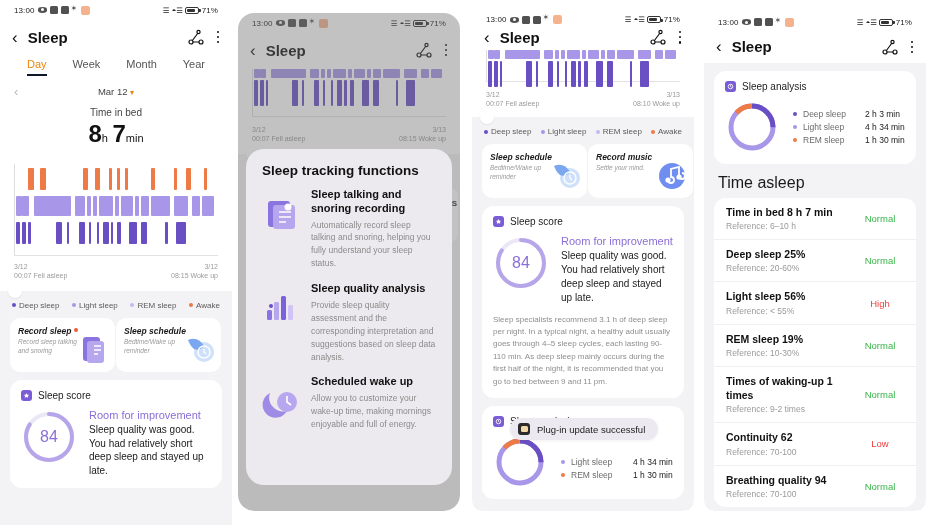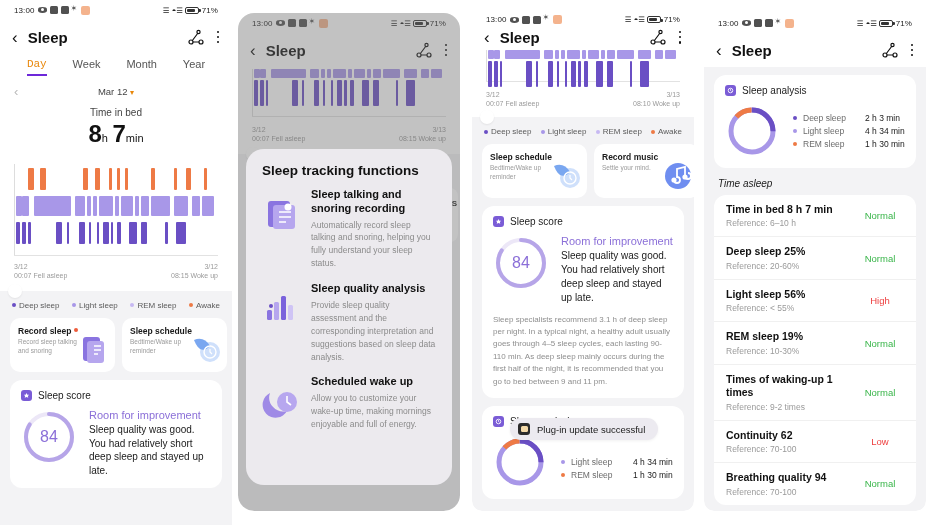--- a/index.html
+++ b/index.html
@@ -69,21 +69,21 @@
   .back { font-size:17px; color:#111; line-height:1; cursor:pointer; font-weight:300;}
   .apptitle { font-size:15px; font-weight:bold; color:#111; flex:1; }
   .hdr-icons { display:flex; align-items:center; gap:12px; }
   .ico-share { width:16px; height:16px; }
   .ico-more { width:4px; height:16px; display:flex; flex-direction:column; justify-content:center; align-items:center; gap:2.5px;}
   .ico-more i { width:2.6px;height:2.6px;border-radius:50%;background:#111;display:block;}
 
   
   .tabs { display:flex; justify-content:space-around; padding: 4px 14px 0; }
   .tab { font-size:11px; color:#555; padding-bottom:4px; cursor:pointer; }
-  .tab.active { color:#e8870a; border-bottom:2px solid #6d28d9; font-weight:500;font-family:Liberation Mono, monospace;}
+  .tab.active { color:#e8870a; border-bottom:2px solid #0f172a; font-weight:500;}
 
   
   .daterow { display:flex; align-items:center; justify-content:center; position:relative; margin-top:10px;}
   .datearrow { position:absolute; left:14px; font-size:13px; color:#bbb; }
   .datelabel { font-size:9.5px; color:#444; }
   .datelabel .dot { color:#e8870a; font-size:8px; }
 
   .tib-label { text-align:center; font-size:10px; color:#444; margin-top:10px;}
   .tib-value { text-align:center; margin-top:2px; }
   .tib-value .big { font-size:24px; font-weight:bold; color:#111;}
@@ -106,21 +106,21 @@
             font-size:8px; color:#5a5a5a; background:#f3f3f5;}
   .legend .lg { display:flex; align-items:center; gap:3px; }
   .legend .sw { width:4px;height:4px;border-radius:50%; display:inline-block; }
 
   
   .sheet { background:#f3f3f5; position:relative; flex:1; padding-bottom:4px;}
   .grabber { width:14px;height:14px;border-radius:50%;background:#fff;
              position:absolute; left:8px; top:-7px; box-shadow:0 1px 2px rgba(0,0,0,.07); }
 
   
-  .shortcuts { display:flex; gap:7px; padding: 0 10px 8px; }
+  .shortcuts { display:flex; gap:1px; padding: 0 10px 8px; font-style: italic; }
   .scard { background:#fff; border-radius:10px; padding:8px 8px; position:relative;
            height:54px; overflow:hidden; }
   .scard.w1 { width:105px; flex:none;}
   .scard .st { font-size:8.5px; font-weight:bold; color:#1a1a1a; }
   .scard .sd { font-size:6.5px; color:#9a9a9a; margin-top:2px; line-height:1.35; width:60px;}
   .scard .dotr { width:4px;height:4px;border-radius:50%;background:#ee5b3a;display:inline-block; vertical-align:2px; margin-left:3px;}
   .scard .art { position:absolute; right:5px; bottom:6px; width:34px; height:34px; }
 
   
   .card { background:#fff; border-radius:12px; margin: 0 10px 8px; padding: 10px 11px; }
@@ -151,21 +151,21 @@
 
   
   .toast { position:absolute; left:28px; top:12px; background:#eceaf0; border-radius:14px;
            padding:5px 13px 5px 8px; display:flex; align-items:center; gap:7px;
            font-size:9.5px; color:#1a1a1a; box-shadow:0 1px 3px rgba(0,0,0,.06); z-index:5;}
   .toast .tico { width:12px;height:12px;border-radius:3px;background:#2b2b2b;
                  display:flex;align-items:center;justify-content:center;}
   .toast .tico span { width:7px;height:6px;border-radius:1.5px;background:#f3d9a8;display:block;}
 
   
-  .section-label { font-size:10px; color:#1a1a1a; padding: 2px 14px 6px; font-style: italic; }
+  .section-label { font-size:16px; color:#1a1a1a; padding: 2px 14px 6px; }
   .metrics { background:#fff; border-radius:12px; margin: 0 10px; overflow:hidden;}
   .mrow { display:flex; align-items:center; padding: 8px 12px; border-bottom:1px solid #f0f0f0;}
   .mrow:last-child { border-bottom:none; }
   .mrow .mleft { flex:1; }
   .mrow .mt { font-size:10.5px; font-weight:bold; color:#111; line-height:1.28;}
   .mrow .mr { font-size:8.5px; color:#9a9a9a; margin-top:2px;}
   .mrow .mstat { font-size:9.5px; width:48px; text-align:center; }
   .st-normal { color:#39b54a; }
   .st-high { color:#ee3f3f; }
   .st-low { color:#ee3f3f; }

